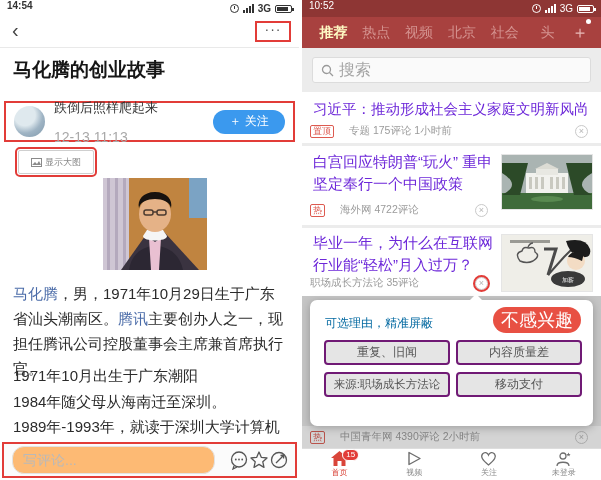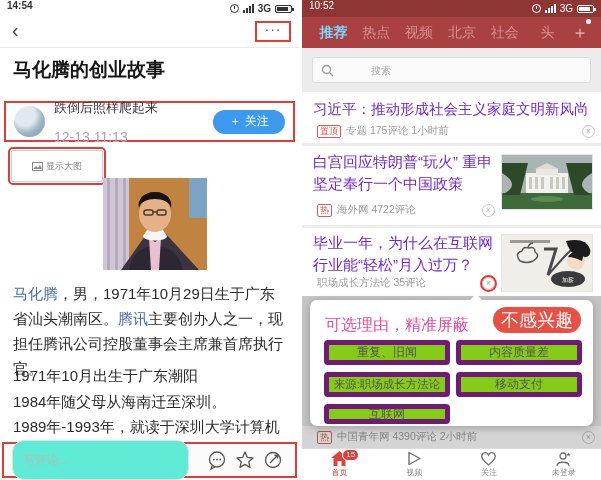--- a/index.html
+++ b/index.html
@@ -29,51 +29,51 @@
   .l-nav { position:absolute; top:17px; left:0; width:100%; height:31px; background:#fff; border-bottom:1px solid #e9e9e9; }
   .l-back { position:absolute; left:12px; top:2px; font-size:20px; color:#444; }
   .l-more { position:absolute; right:10px; top:6px; width:32px; height:17px; color:#555; font-size:14px; letter-spacing:1px; text-align:center; line-height:13px; }
   .l-title { position:absolute; left:13px; top:57px; width:275px; font-size:19px; font-weight:bold; color:#161616; line-height:26px; }
   .l-author { position:absolute; left:4px; top:101px; width:291px; height:41px; border:2px solid #e23c38; display:flex; align-items:center; padding:0 8px; background:#fff; }
   .l-avatar { width:31px; height:31px; border-radius:50%; background:radial-gradient(circle at 35% 30%, #dfe9ee 0 35%, #9fb4c4 60%, #7e97aa); flex:0 0 auto; }
   .l-authmeta { margin-left:9px; flex:1; }
   .l-authname { font-size:13px; color:#333;font-family:Liberation Serif, serif; }
   .l-authdate { font-size:14px; color:#a9a9a9; margin-top:12px; }
   .l-follow { width:72px; height:24px; border-radius:12px; background:#3b99ee; color:#fff; font-size:12px; display:flex; align-items:center; justify-content:center; gap:2px; }
-  .l-showimg { position:absolute; left:11px; top:150px; height:32px; border:1px solid #cfcfcf; border-radius:2px; background:#fff; display:flex; align-items:center; gap:3px; padding:0 20px; font-size:9px; color:#8a8a8a; outline:2px solid #e23c38; outline-offset:1px; }
+  .l-showimg { position:absolute; left:18px; top:150px; height:24px; border:1px solid #cfcfcf; border-radius:2px; background:#fff; display:flex; align-items:center; gap:3px; padding:0 12px; font-size:9px; color:#8a8a8a; outline:2px solid #e23c38; outline-offset:1px; }
   .l-photo { position:absolute; left:103px; top:178px; width:104px; height:92px; overflow:hidden; }
   .l-text { position:absolute; left:13px; width:276px; font-size:15px; color:#2b2b2b; line-height:25px; }
   .l-text a { color:#4a6ba8; text-decoration:none; }
   .l-commentbar { position:absolute; left:2px; top:442px; width:295px; height:36px; background:#fbfbfb; border-top:1px solid #eee; border:2px solid #e23c38; display:flex; align-items:center; padding:0 8px; gap:14px; }
-  .l-cinput { flex:0 0 130px; height:40px; border:1px solid #e3e3e3; border-radius:12px; background:#5eead4; font-size:12px; padding:0 10px; color:#666; font-family:"Liberation Sans",sans-serif; }
+  .l-cinput { flex:0 0 130px; height:28px; border:1px solid #e3e3e3; border-radius:12px; background:#fdba74; font-size:14px; padding:0 10px; color:#666; font-family:"Liberation Sans",sans-serif; }
   .l-cinput::placeholder { color:#b9b9b9; }
   .l-cicons { flex:1; display:flex; justify-content:space-around; align-items:center; }
 
   
   #phone-right { background:#ececec; }
   #phone-right .statusbar { color:#fff; background:#8e3634; }
   .r-tabs { position:absolute; top:17px; left:0; width:100%; height:31px; background:#a8413f; display:flex; align-items:center; padding:0 10px; gap:0; }
   .r-tab { flex:1; text-align:center; font-size:14px; color:#d4928f; white-space:nowrap; }
-  .r-tab.active { color:#7dd3fc; font-weight:bold; }
+  .r-tab.active { color:#fef9c3; font-weight:bold; }
   .r-tab-add { position:relative; flex:0 0 22px; color:#e8b9b6; font-size:17px; text-align:center; }
   .r-tab-add i { position:absolute; top:-2px; right:0; width:5px; height:5px; border-radius:50%; background:#fff; }
   .r-search { position:absolute; left:10px; top:57px; width:279px; height:26px; background:#fafafa; border:1px solid #dcdcdc; border-radius:3px; display:flex; align-items:center; padding:0 8px; gap:5px; color:#9a9a9a; }
-  .r-search input { border:0; background:transparent; outline:none; font-size:10px; color:#000000; width:200px; font-family:"Liberation Sans",sans-serif;margin-left:32px; }
+  .r-search input { border:0; background:transparent; outline:none; font-size:16px; color:#000000; width:200px; font-family:"Liberation Sans",sans-serif; }
   .r-search input::placeholder { color:#a5a5a5; }
   .card { position:absolute; left:0; width:299px; background:#fff; }
   .n-title { position:absolute; left:11px; font-size:14.5px; color:#6d28d9; line-height:22px; }
-  .n-meta { position:absolute; left:15px; display:flex; align-items:center; gap:5px; font-size:10.5px; color:#9b9b9b; }
+  .n-meta { position:absolute; left:8px; display:flex; align-items:center; gap:15px; font-size:10.5px; color:#9b9b9b; }
   .badge { border:1px solid #dd5a50; color:#dd5a50; font-size:9px; line-height:11px; padding:0 2px; border-radius:2px; background:#fff; }
   .thumb { position:absolute; left:199px; width:92px; overflow:hidden; border:1px solid #e5e5e5; }
   .dim { position:absolute; left:0; top:296px; width:299px; height:152px; background:rgba(60,60,60,0.22); }
   .popup { position:absolute; left:8px; top:300px; width:283px; height:126px; background:#fff; border-radius:7px; box-shadow:0 2px 8px rgba(0,0,0,0.25); }
   .popup::before { content:""; position:absolute; left:160px; top:-6px; border-left:6px solid transparent; border-right:6px solid transparent; border-bottom:6px solid #fff; }
-  .pop-hint { position:absolute; left:15px; top:15px; font-size:16px; color:#ec4899; }
+  .pop-hint { position:absolute; left:15px; top:15px; font-size:12px; color:#0369a1; }
   .pop-action { position:absolute; right:12px; top:7px; width:88px; height:26px; border-radius:14px; background:#e85043; color:#fff; font-size:18px; display:flex; align-items:center; justify-content:center; }
-  .chip { position:absolute; width:126px; height:25px; border:5px solid #701a75; border-radius:4px; background:#84cc16; font-size:12px; color:#555; display:flex; align-items:center; justify-content:center; white-space:nowrap; }
+  .chip { position:absolute; width:126px; height:25px; border:2px solid #701a75; border-radius:4px; background:#e5e5e5; font-size:12px; color:#555; display:flex; align-items:center; justify-content:center; white-space:nowrap; }
   .r-nav { position:absolute; left:0; top:448px; width:299px; height:32px; background:#fff; border-top:1px solid #ddd; display:flex; }
   .r-nav-item { flex:1; display:flex; flex-direction:column; align-items:center; justify-content:center; gap:1px; font-size:8px; color:#8a8a8a; position:relative; }
   .r-nav-item.active { color:#d9453a; }
   .navbadge { position:absolute; top:0px; left:54%; background:#e23c38; color:#fff; font-size:8px; line-height:10px; padding:0 3px; border-radius:6px; border:1px solid #fff; }
 </style>
 </head>
 <body>
 
 <div class="canvas">
 
@@ -278,21 +278,20 @@
 
     <div class="dim"></div>
 
     <div class="popup">
       <div class="pop-hint">可选理由，精准屏蔽</div>
       <div class="pop-action">不感兴趣</div>
       <div class="chip" style="left:14px;top:40px">重复、旧闻</div>
       <div class="chip" style="left:14px;top:72px;font-size:11.5px">来源:职场成长方法论</div>
       <div class="chip" style="left:146px;top:40px">内容质量差</div>
       <div class="chip" style="left:146px;top:72px">移动支付</div>
-      <div class="chip" style="left:14px;top:104px;height:20px">互联网</div>
     </div>
 
     <div class="r-nav">
       <div class="r-nav-item active">
         <svg width="17" height="15" viewBox="0 0 17 15">
             <path d="M8.5 0 L17 7 L14.5 7 L14.5 15 L10.5 15 L10.5 10 L6.5 10 L6.5 15 L2.5 15 L2.5 7 L0 7 Z" fill="#d9453a"></path>
           </svg>
         <span class="navbadge">15</span>
         <span>首页</span>
       </div>

